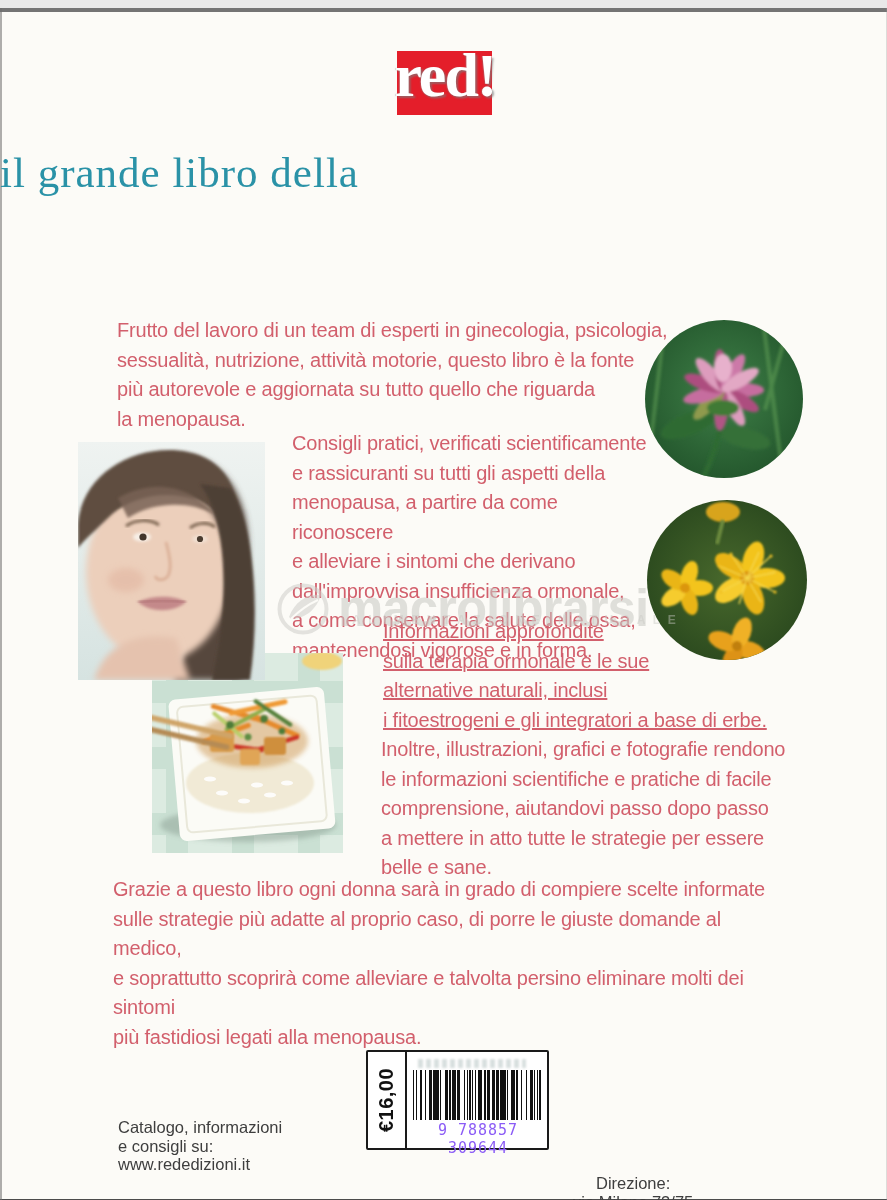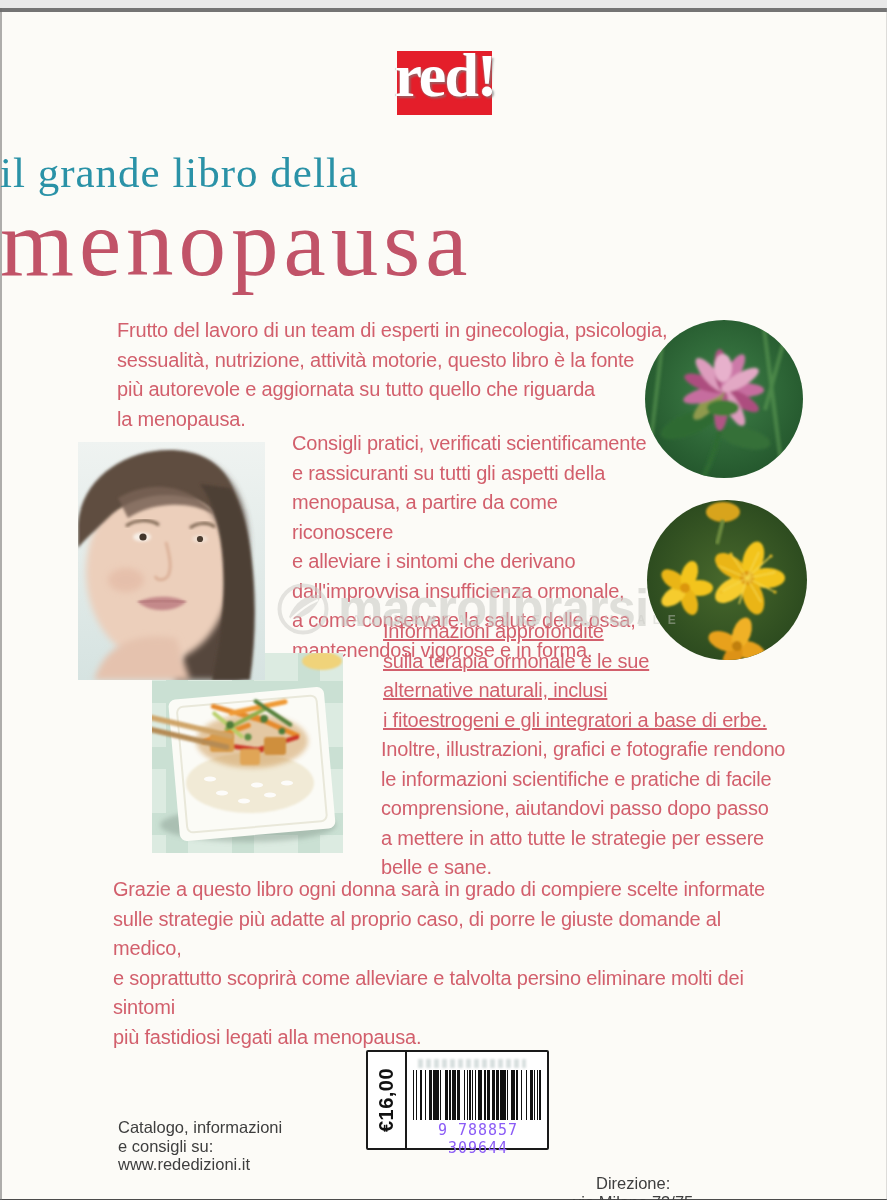--- a/index.html
+++ b/index.html
@@ -95,21 +95,20 @@
   <div class="edge-top"></div>
   <div class="edge-bottom"></div>
   <div class="edge-left"></div>
   <div class="edge-right"></div>
 
   <div class="logo-box"></div>
   <div class="logo-text">red!</div>
 
   <div class="title-wrap">
     <div class="title-line1">il grande libro della</div>
-    <div class="title-line2">menopausa</div>
   </div>
 
   <div class="para para-1">Frutto del lavoro di un team di esperti in ginecologia, psicologia,
 sessualità, nutrizione, attività motorie, questo libro è la fonte
 più autorevole e aggiornata su tutto quello che riguarda
 la menopausa.</div>
   <div class="para para-2">Consigli pratici, verificati scientificamente
 e rassicuranti su tutti gli aspetti della
 menopausa, a partire da come riconoscere
 e alleviare i sintomi che derivano

